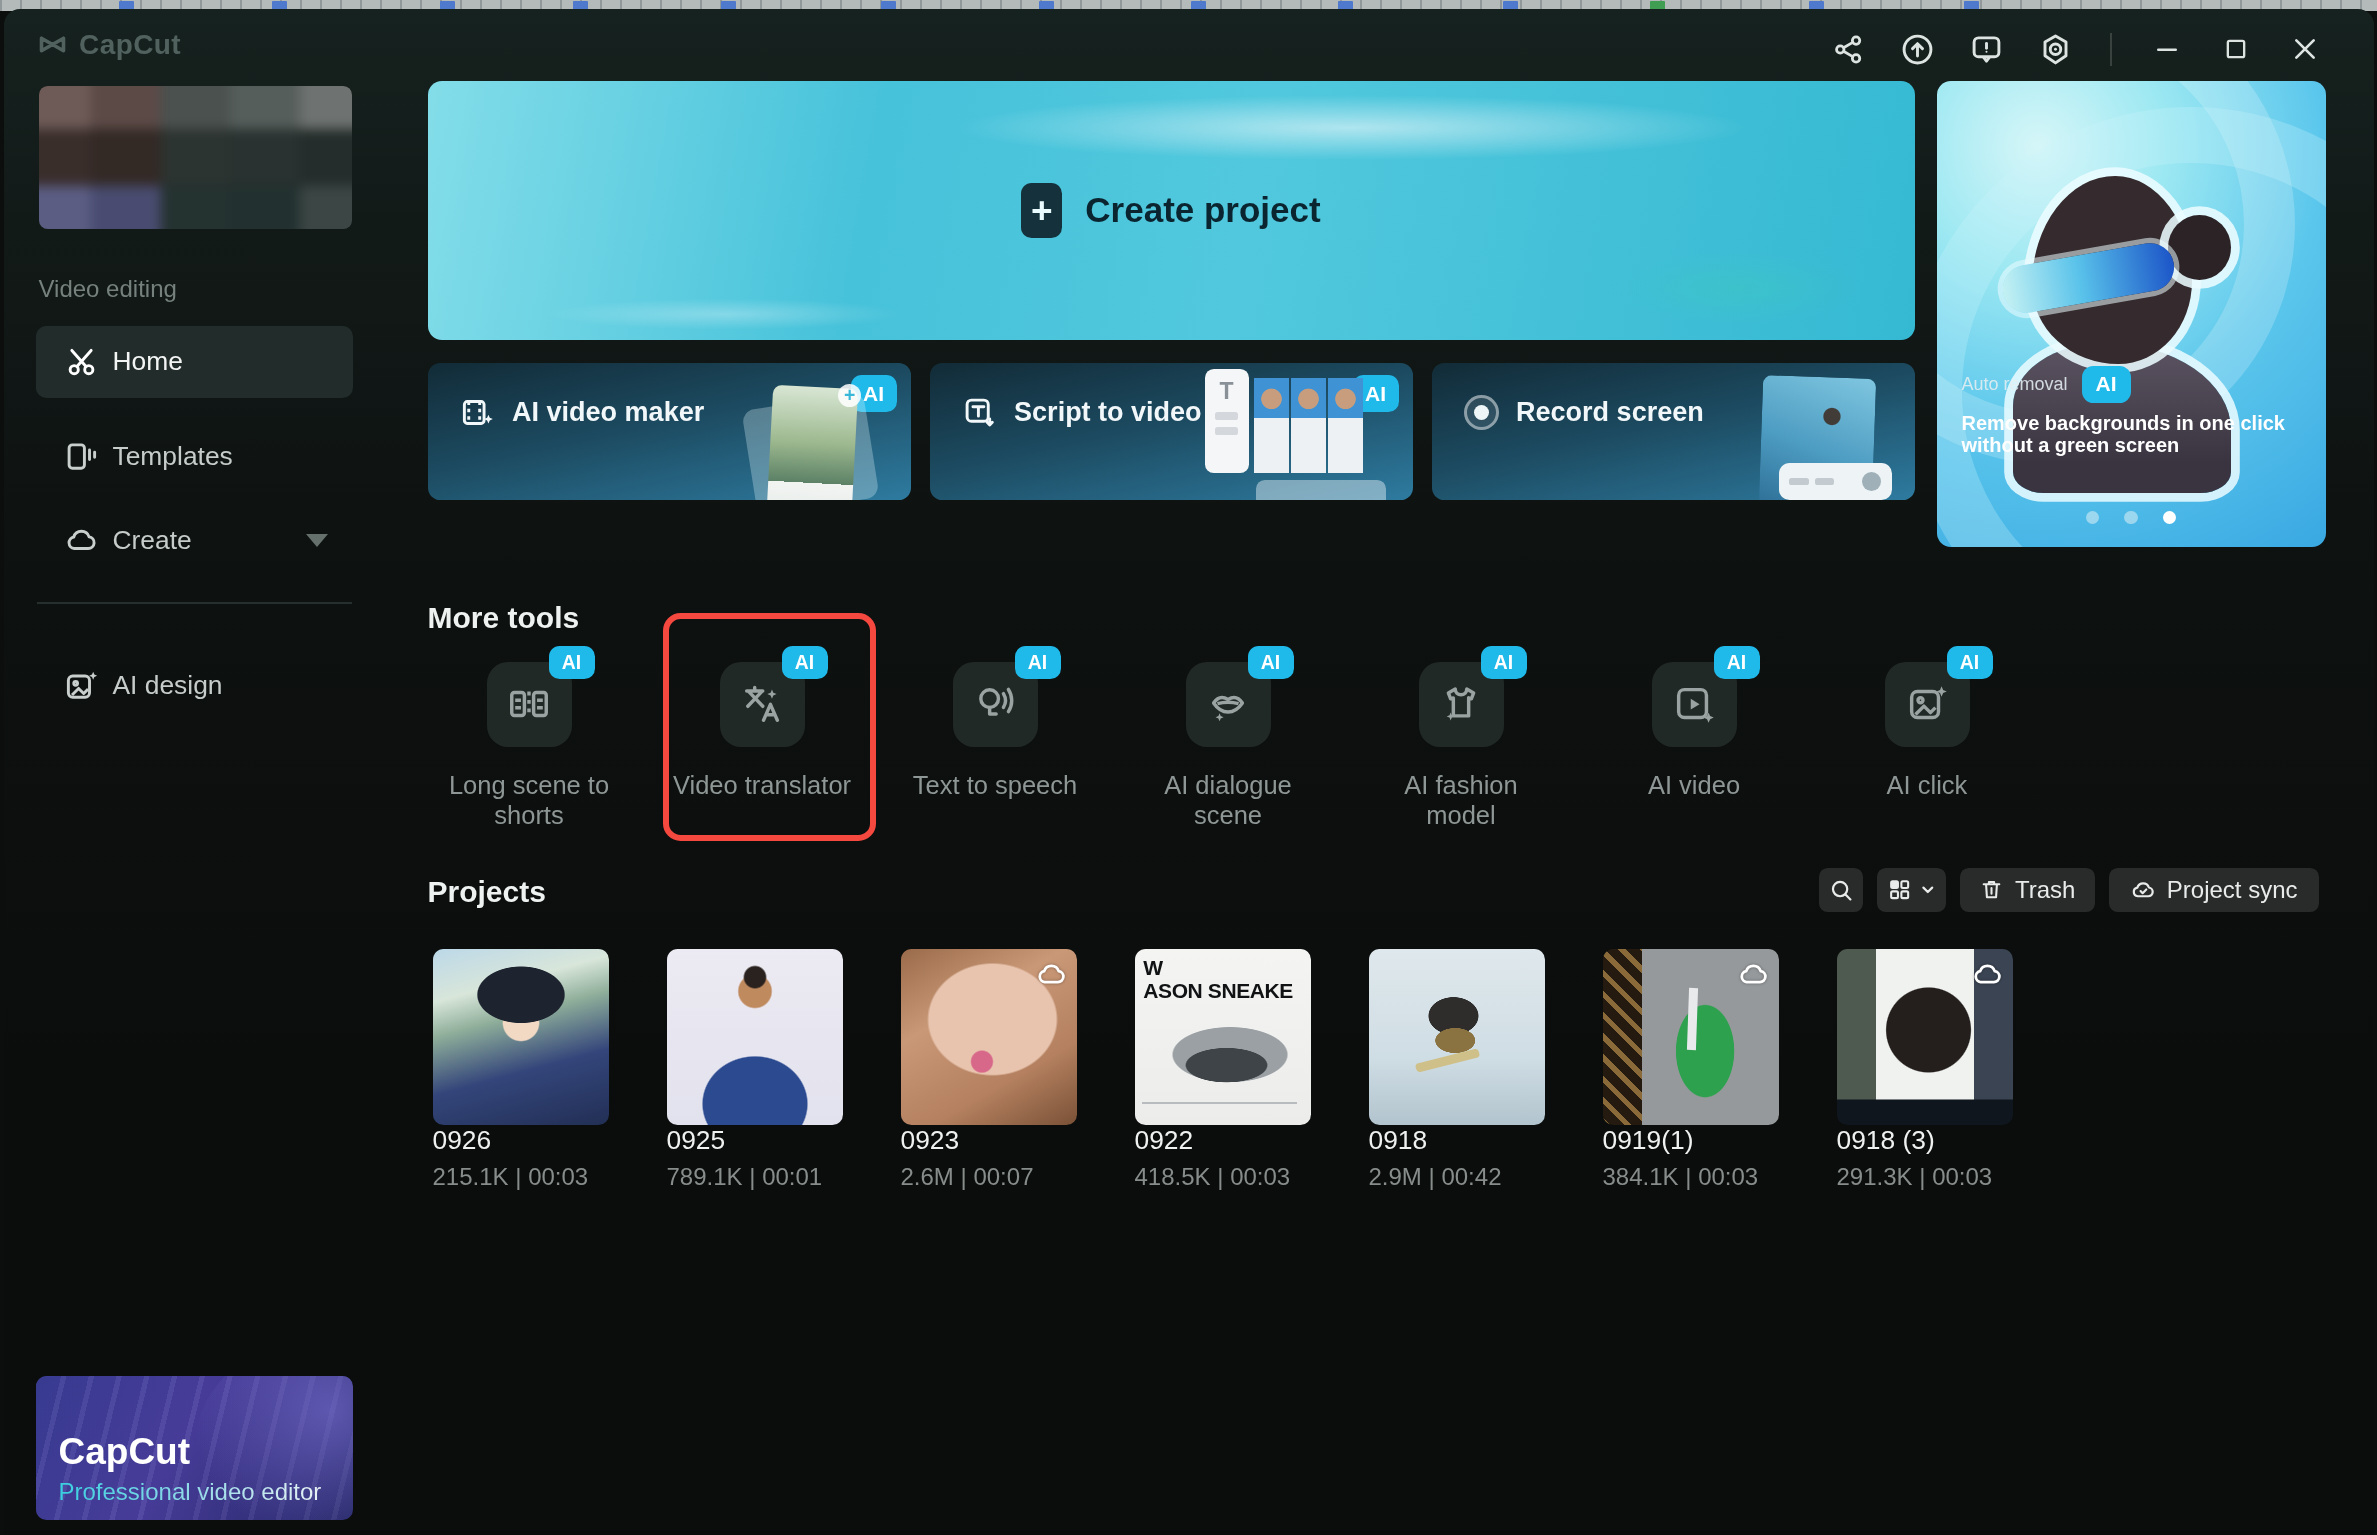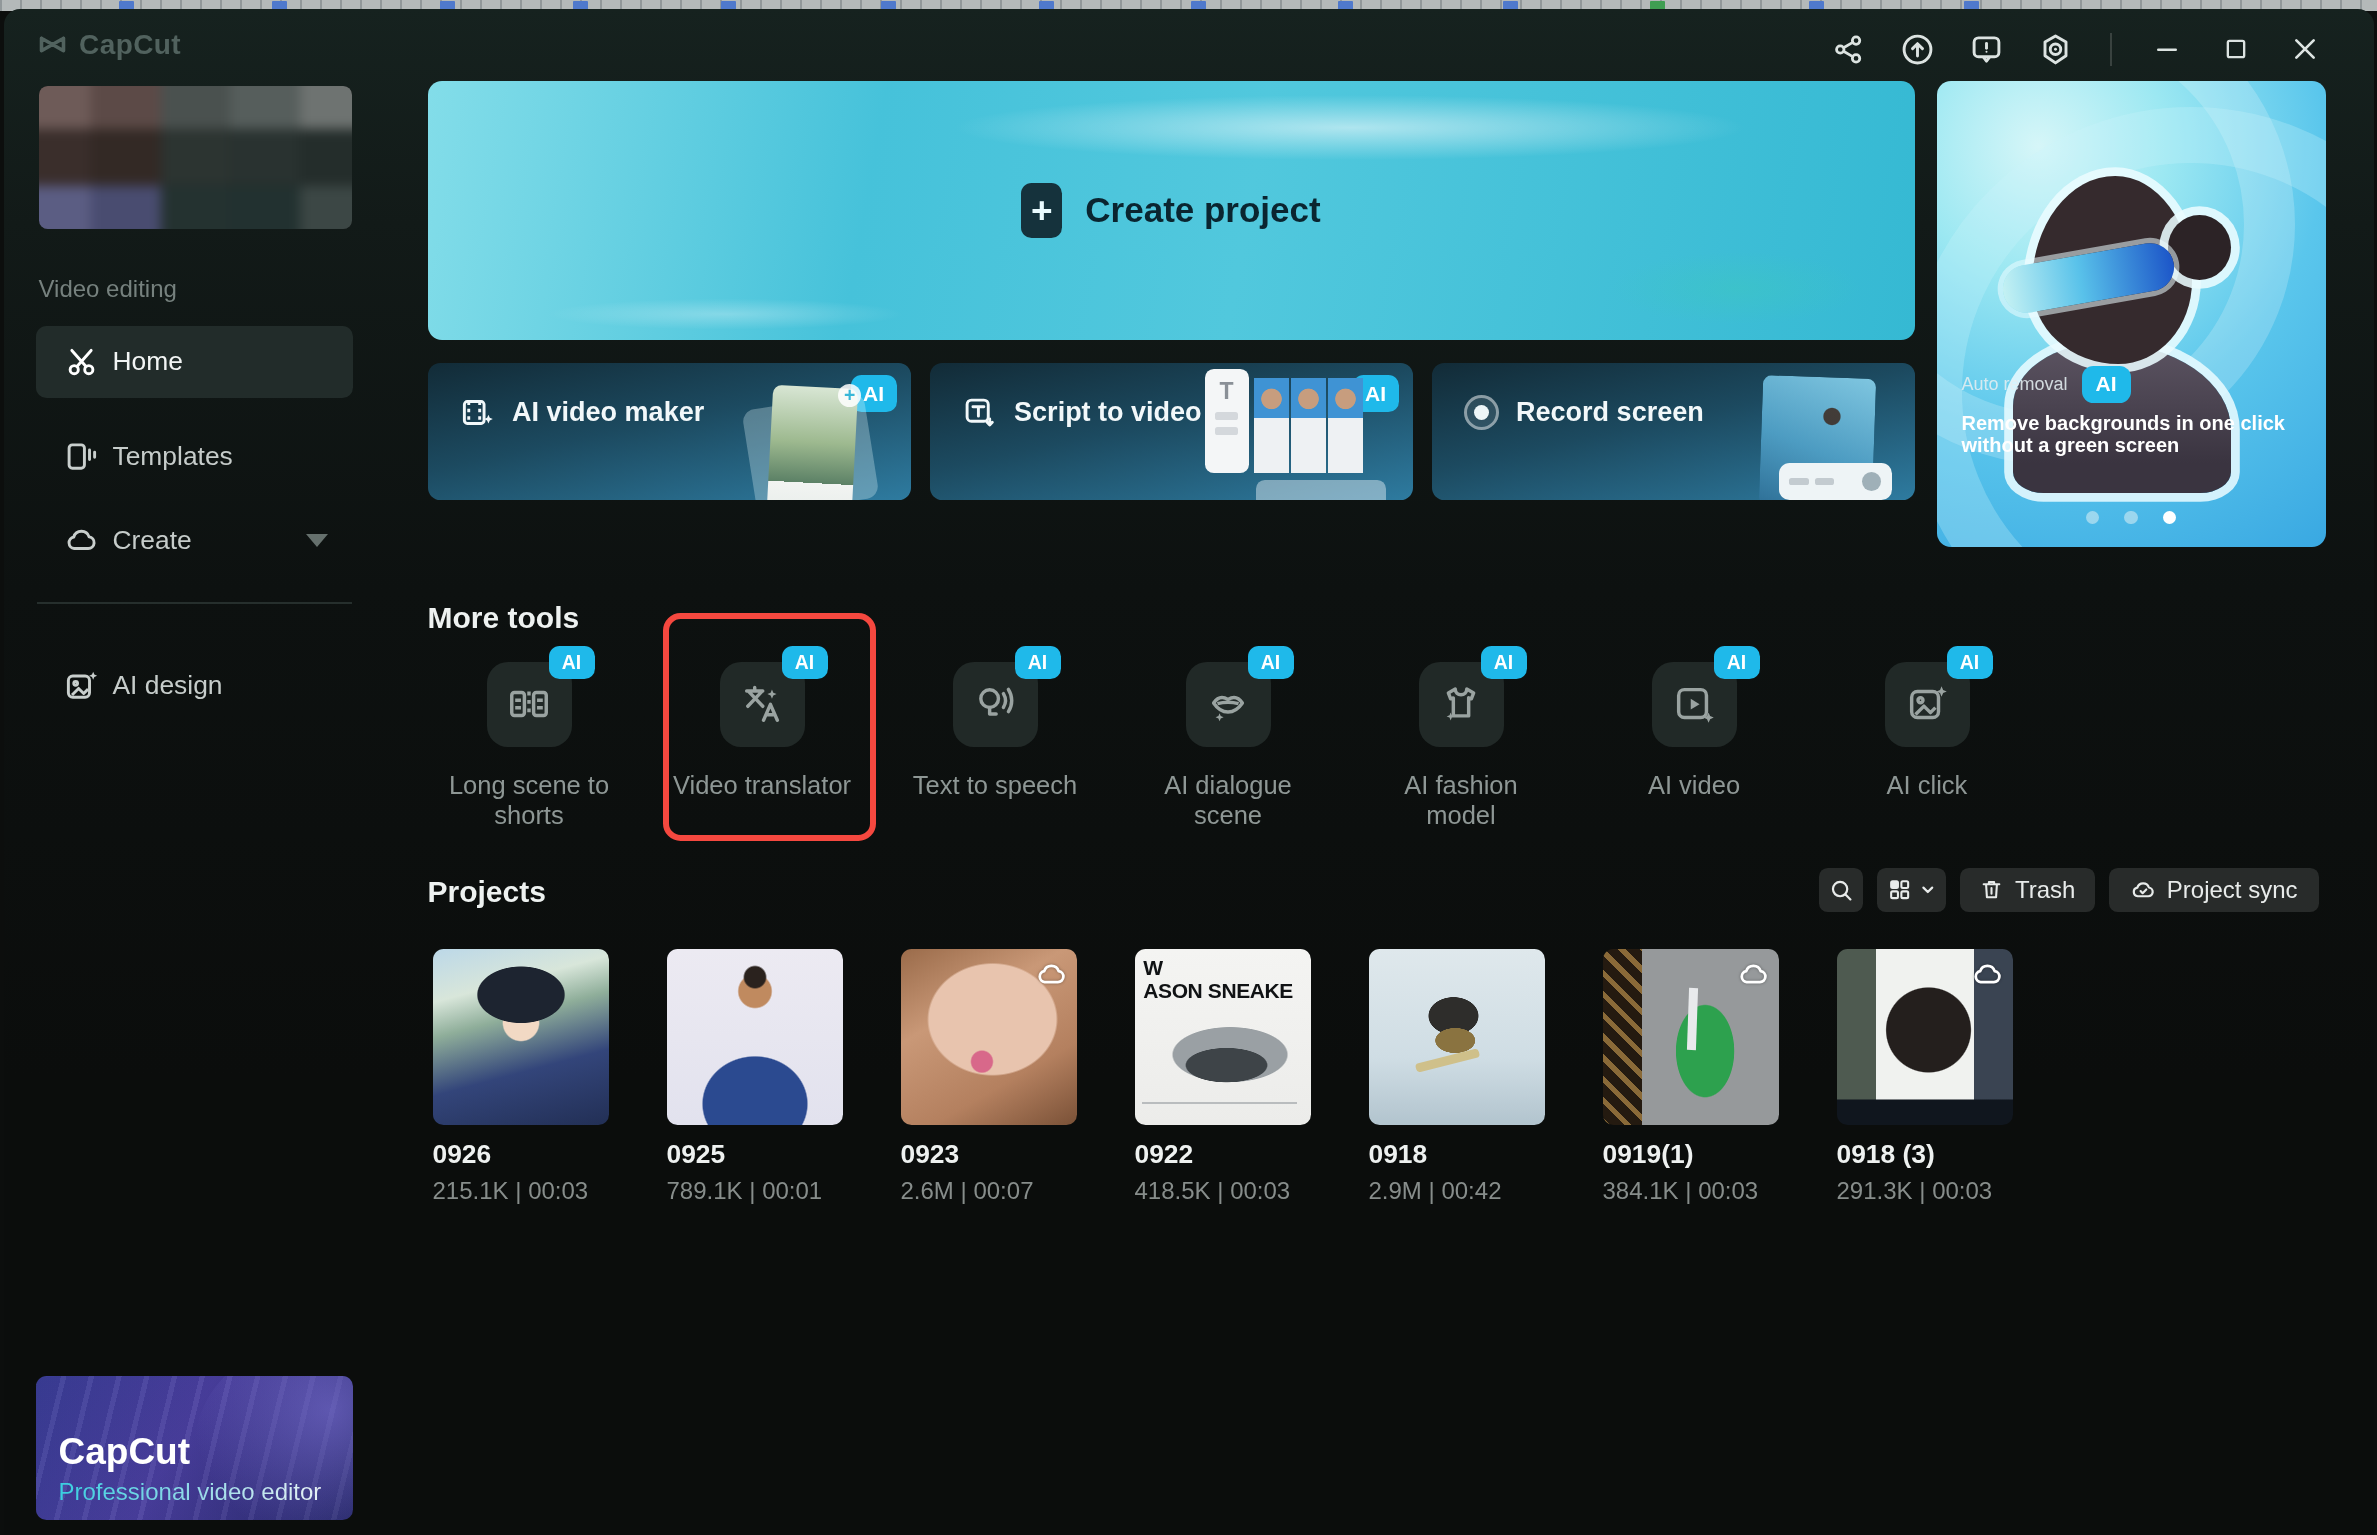--- a/index.html
+++ b/index.html
@@ -154,21 +154,21 @@
   .pj-toolbar{position:absolute;top:859px;right:55px;display:flex;gap:14px;align-items:center}
   .tbtn{height:44px;border-radius:8.8px;background:#282b2a;color:#e8ebea;display:flex;align-items:center;
     justify-content:center;gap:10.6px;font-size:24px;cursor:pointer;box-sizing:border-box}
   .tbtn.square{width:44px}
   .tbtn.grid{width:69px;gap:7px}
   .tbtn.trash{padding:0 19.4px}
   .tbtn.sync{padding:0 21px}
   .pcards{position:absolute;left:429px;top:940px;display:flex;gap:58px}
   .pcard{width:176px;cursor:pointer}
   .thumb{position:relative;width:176px;height:176px;border-radius:10.6px;overflow:hidden}
-  .pname{margin-top:14px;font-size:26.4px;font-weight:700;color:#eef1f0}
+  .pname{font-size:26.4px;font-weight:400;color:#eef1f0}
   .pstats{margin-top:7px;font-size:24px;color:#878d8b}
   .cloudb{position:absolute;top:8.8px;right:8.8px;color:#fff;filter:drop-shadow(0 0.9px 1.8px rgba(0,0,0,.35))}
   .t1{background:
       radial-gradient(ellipse 34% 22% at 50% 26%,#1d2430 0 72%,rgba(0,0,0,0) 74%),
       radial-gradient(circle at 50% 42%,#f2d9c4 0 13%,rgba(0,0,0,0) 14%),
       linear-gradient(165deg,#bcd8e8 0%,#d8e6da 24%,#8fae9a 40%,#33457a 66%,#222f55 100%)}
   .t2{background:
       radial-gradient(circle at 50% 16%,#2a221e 0 6%,rgba(0,0,0,0) 7%),
       radial-gradient(circle at 50% 24%,#c08a5f 0 10%,rgba(0,0,0,0) 11%),
       radial-gradient(ellipse 42% 38% at 50% 88%,#2b4a90 0 70%,rgba(0,0,0,0) 72%),

